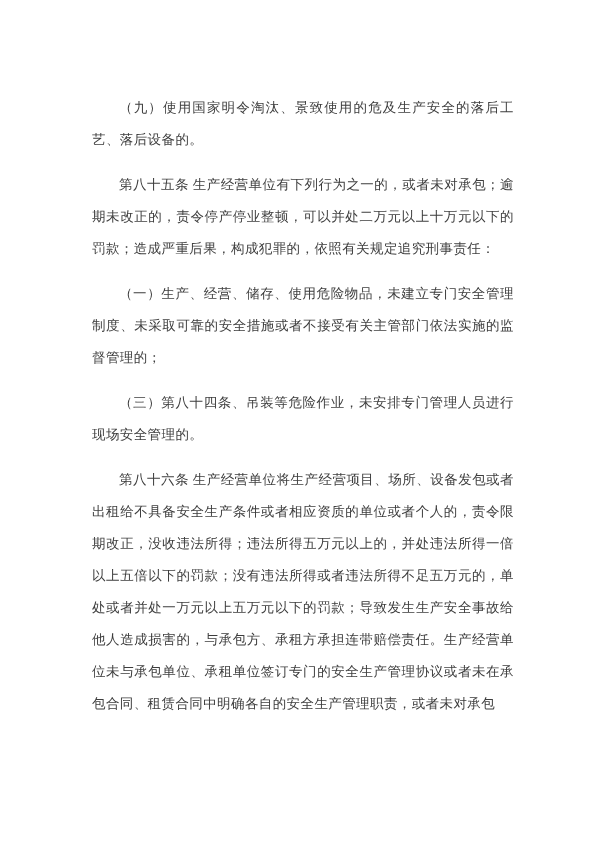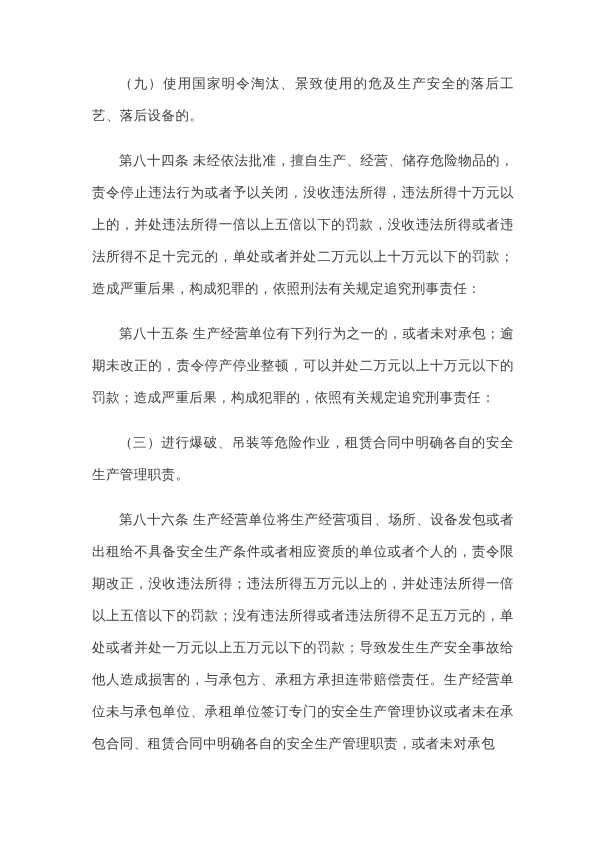--- a/index.html
+++ b/index.html
@@ -8,36 +8,36 @@
     background: #ffffff;
   }
   .page {
     position: relative;
     width: 600px;
     height: 848px;
     margin: 0 auto;
     background: #ffffff;
     overflow: hidden;
     box-sizing: border-box;
-    padding: 68px 86px 0 92px;
+    padding: 92px 86px 0 92px;
   }
   .para {
     margin: 0 0 13px 0;
     font-family: "Liberation Serif", "DejaVu Serif", serif;
     font-size: 13.5px;
     line-height: 32px;
     color: #3d3d3d;
     text-align: justify;
     text-indent: 2em;
     letter-spacing: 0.4px;
     word-break: break-all;
   }
 </style>
 </head>
 <body>
 
 <div class="page">
   <p class="para">（九）使用国家明令淘汰、景致使用的危及生产安全的落后工艺、落后设备的。</p>
-  <p class="para">第八十四条 未经依法批准，擅自生产、经营、储存危险物品的，责令停止违法行为或者予以关闭，没收违法所得，违法所得十万元以上的，并处违法所得一倍以上五倍以下的罚款，没收违法所得或者违法所得不足十完元的，单处或者并处二万元以上十万元以下的罚款；造成严重后果，构成犯罪的，依照刑法有关规定追究刑事责任：</p>
   <p class="para">第八十五条 生产经营单位有下列行为之一的，或者未对承包；逾期未改正的，责令停产停业整顿，可以并处二万元以上十万元以下的罚款；造成严重后果，构成犯罪的，依照有关规定追究刑事责任：</p>
-  <p class="para">（三）进行爆破、吊装等危险作业，租赁合同中明确各自的安全生产管理职责。</p>
+  <p class="para">（一）生产、经营、储存、使用危险物品，未建立专门安全管理制度、未采取可靠的安全措施或者不接受有关主管部门依法实施的监督管理的；</p>
+  <p class="para">（三）第八十四条、吊装等危险作业，未安排专门管理人员进行现场安全管理的。</p>
   <p class="para">第八十六条 生产经营单位将生产经营项目、场所、设备发包或者出租给不具备安全生产条件或者相应资质的单位或者个人的，责令限期改正，没收违法所得；违法所得五万元以上的，并处违法所得一倍以上五倍以下的罚款；没有违法所得或者违法所得不足五万元的，单处或者并处一万元以上五万元以下的罚款；导致发生生产安全事故给他人造成损害的，与承包方、承租方承担连带赔偿责任。生产经营单位未与承包单位、承租单位签订专门的安全生产管理协议或者未在承包合同、租赁合同中明确各自的安全生产管理职责，或者未对承包</p>
 </div>
 
 </body></html>

